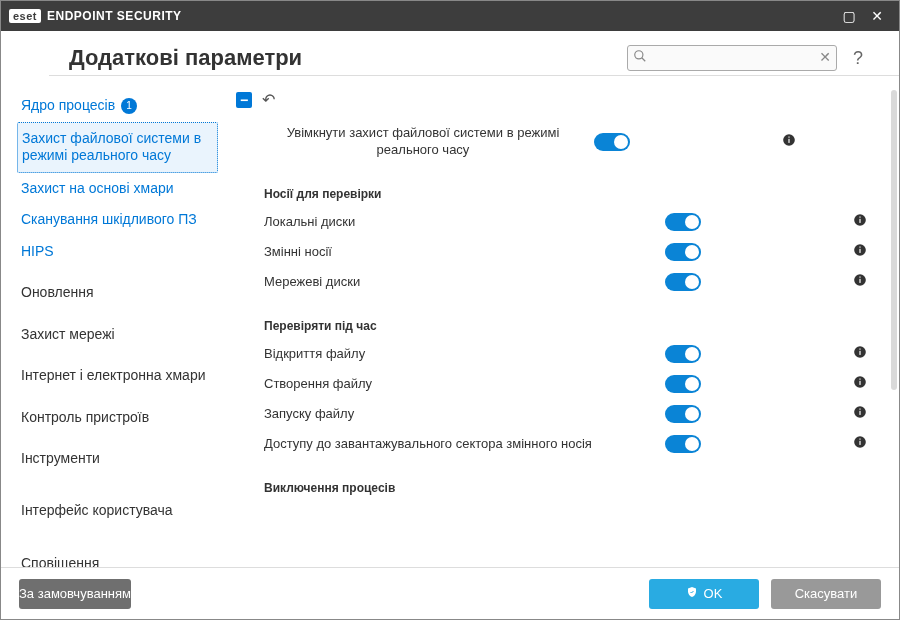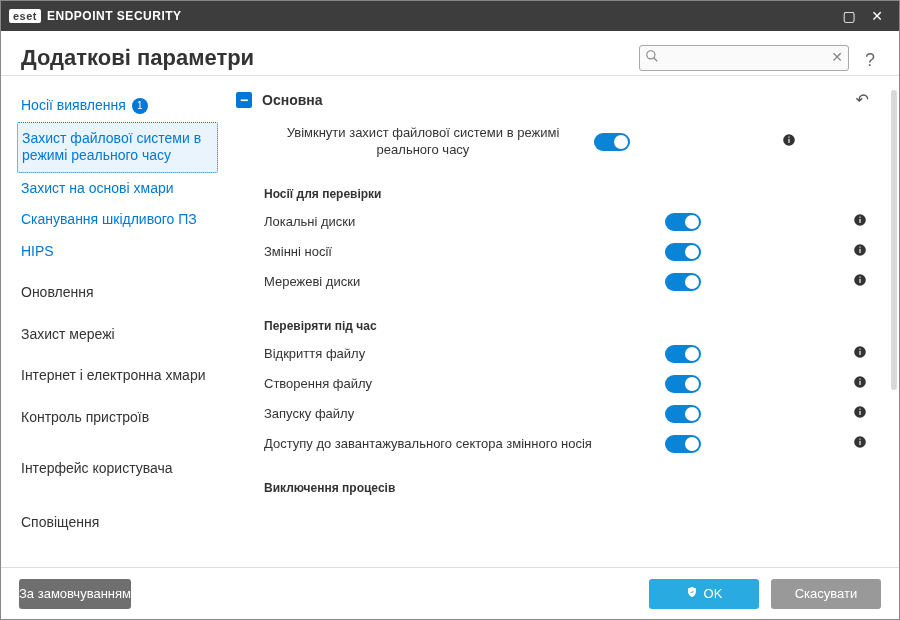--- a/index.html
+++ b/index.html
@@ -3,21 +3,21 @@
 <meta charset="utf-8">
 <style>
   * { box-sizing: border-box; margin: 0; padding: 0; }
   html, body { width: 900px; height: 620px; font-family: "Segoe UI", Arial, sans-serif; font-size: 13px; color: #333; background: #fff; overflow: hidden; }
   .window { width: 900px; height: 620px; display: flex; flex-direction: column; border: 1px solid #888; }
   .titlebar { height: 30px; background: #3d3d3d; color: #fff; display: flex; align-items: center; padding: 0 8px; }
   .titlebar .brand { font-weight: bold; font-size: 12px; letter-spacing: 0.5px; display: flex; align-items: center; gap: 6px; }
   .titlebar .brand .eset-mark { background:#fff; color:#3d3d3d; padding:1px 4px; border-radius:2px; font-size:11px; font-weight:bold; }
   .titlebar .spacer { flex: 1; }
   .titlebar .winbtn { width: 28px; text-align: center; cursor: pointer; font-size: 14px; }
-  .header { display: flex; align-items: flex-end; padding: 14px 20px 4px 20px; gap: 12px; border-bottom: 1px solid #ddd; }
+  .header { display: flex; align-items: center; padding: 14px 32px 4px 20px; gap: 12px; border-bottom: 1px solid #ddd; margin-left: 48px; }
   .header h1 { font-size: 22px; font-weight: bold; flex-shrink: 0; }
   .header .hspacer { flex: 1; }
   .searchwrap { position: relative; width: 210px; }
   .searchwrap input { width: 100%; height: 26px; border: 1px solid #aaa; border-radius: 3px; padding: 0 26px; font-size: 13px; background:#fafafa; }
   .searchwrap .sicon { position: absolute; left: 6px; top: 4px; color: #888; font-size: 14px; }
   .searchwrap .clearicon { position: absolute; right: 6px; top: 4px; color: #888; cursor: pointer; font-size: 14px; }
   .helpicon { font-size: 18px; color: #666; cursor: pointer; padding: 0 4px; }
   .body { flex: 1; display: flex; min-height: 0; }
   .sidebar { width: 225px; padding: 14px 8px 14px 16px; overflow-y: auto; }
   .sidebar .navitem { padding: 7px 4px; font-size: 14px; cursor: pointer; border-radius: 2px; line-height: 1.25; }
@@ -76,21 +76,21 @@
       <input type="text" placeholder="" style="">
       <span class="clearicon">✕</span>
     </div>
     <div class="helpicon">?</div>
   </div>
 
   <div class="body">
     <div class="sidebar">
       <div class="subgroup">
         <div class="navitem sub0">
-          <span>Носії виявлення</span>
+          <span>Ядро процесів</span>
           <span class="badge">1</span>
         </div>
         <div class="navitem active">
           <span>Захист файлової системи в режимі реального часу</span>
         </div>
         <div class="navitem">
           <span>Захист на основі хмари</span>
         </div>
         <div class="navitem">
           <span>Сканування шкідливого ПЗ</span>
@@ -103,34 +103,36 @@
         <span>Оновлення</span>
       </div>
       <div class="navitem" style="margin-top:10px">
         <span>Захист мережі</span>
       </div>
       <div class="navitem" style="margin-top:10px">
         <span>Інтернет і електронна хмари</span>
       </div>
       <div class="navitem" style="margin-top:10px">
         <span>Контроль пристроїв</span>
+      </div>
+      <div class="navitem" style="margin-top:10px">
+        <span>Інструменти</span>
       </div>
       <div class="navitem" style="margin-top:20px">
         <span>Інтерфейс користувача</span>
       </div>
       <div class="navitem" style="margin-top:22px">
         <span>Сповіщення</span>
       </div>
     </div>
 
     <div class="content">
       <div class="scrollarea">
         <div class="section-head">
           <div class="collapse-box">−</div>
-          <div class="title">Основна</div>
           <div class="undo-icon">↶</div>
         </div>
 
         <div class="row">
           <div class="label multiline">Увімкнути захист файлової системи в режимі реального часу</div>
           <div class="toggle on">
               <div class="knob"></div>
             </div>
           <div class="info"><svg viewBox="0 0 24 24" fill="#333">
                 <circle cx="12" cy="12" r="10"></circle>

